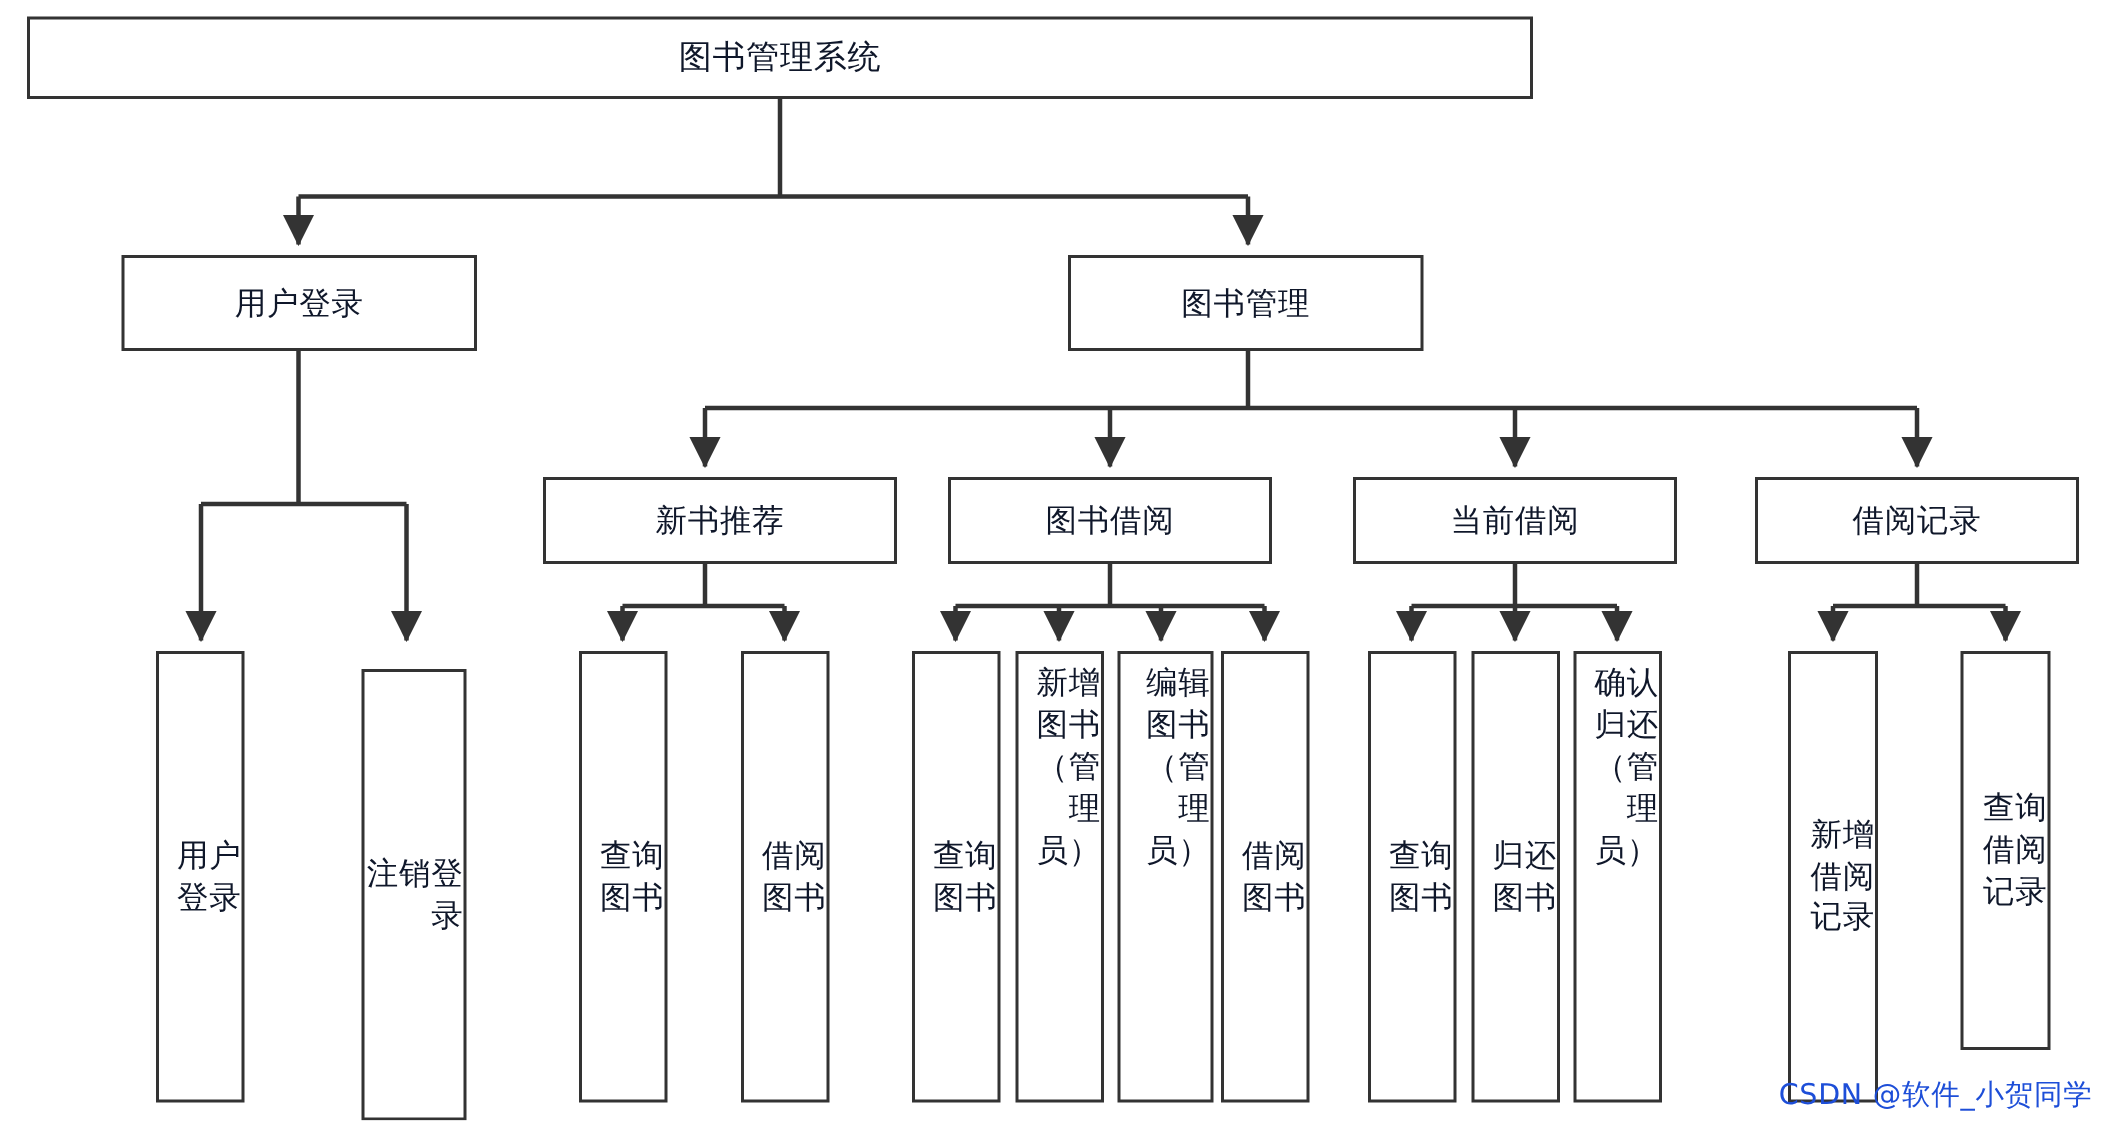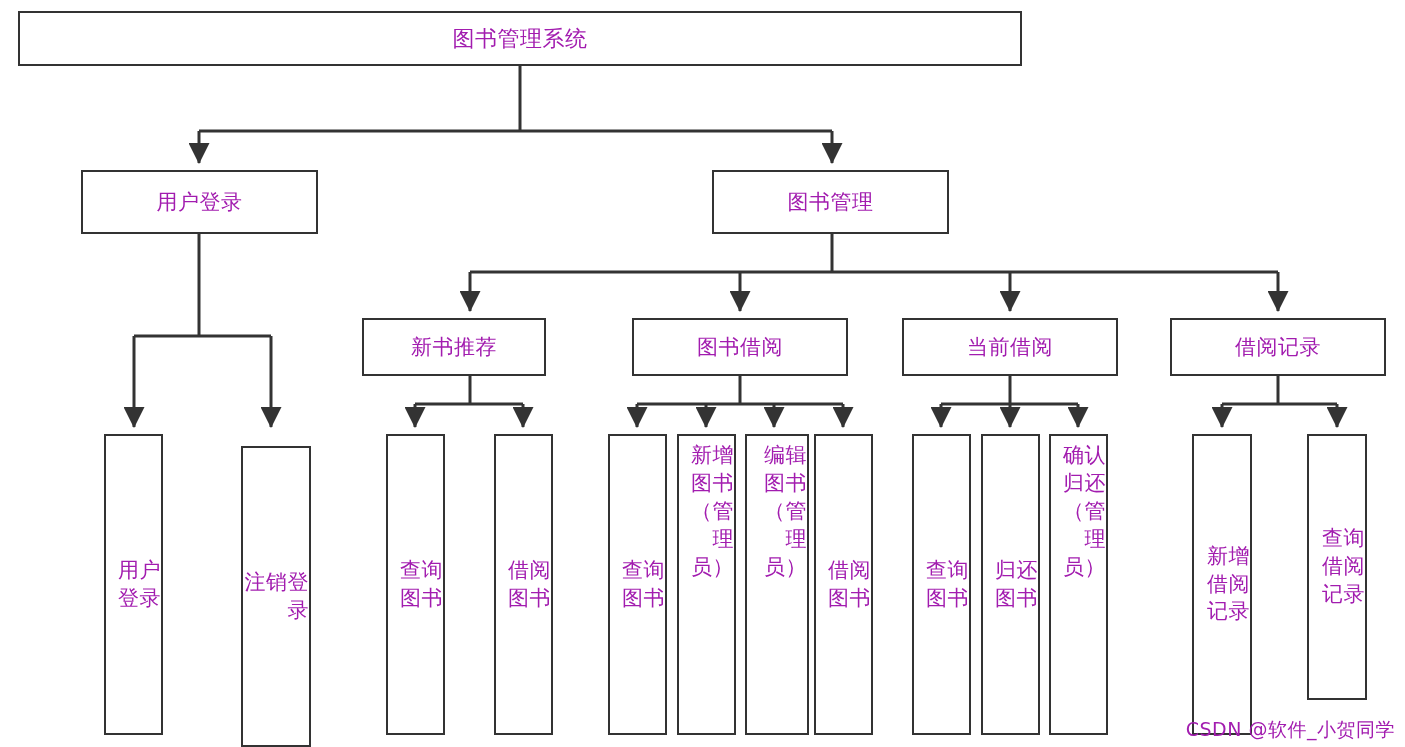--- a/index.html
+++ b/index.html
@@ -27,21 +27,21 @@
     pointer-events: none;
   }
   .node {
     position: absolute;
     box-sizing: border-box;
     background: #ffffff;
     border: 2.5px solid #333333;
     display: flex;
     align-items: center;
     justify-content: center;
-    color: #a21caf;
+    color: #0f172a;
   }
   .node .label {
     display: block;
     text-align: center;
     line-height: 1.15;
     letter-spacing: 0.5px;
   }
   
   .node.horiz .label {
     font-size: 21px;
@@ -66,21 +66,21 @@
   
   .node.vert.centered {
     align-items: center;
     padding-top: 0;
   }
   .watermark {
     position: absolute;
     right: 10px;
     bottom: 4px;
     font-size: 19px;
-    color: #a21caf;
+    color: #1d4ed8;
     white-space: nowrap;
     letter-spacing: 0.5px;
     margin-left: 24px;
   }
 </style>
 </head>
 <body>
 
 <div id="canvas">
 
@@ -141,21 +141,21 @@
   </div>
 
   <div class="node horiz" style="left:81px; top:170px; width:237px; height:64px;">
     <span class="label">用户登录</span>
   </div>
 
   <div class="node horiz" style="left:712px; top:170px; width:237px; height:64px;">
     <span class="label">图书管理</span>
   </div>
 
-  <div class="node horiz" style="left:362px; top:318px; width:184px; height:58px;">
+  <div class="node horiz" style="left:362px; top:318px; width:236px; height:58px;">
     <span class="label">新书推荐</span>
   </div>
 
   <div class="node horiz" style="left:632px; top:318px; width:216px; height:58px;">
     <span class="label">图书借阅</span>
   </div>
 
   <div class="node horiz" style="left:902px; top:318px; width:216px; height:58px;">
     <span class="label">当前借阅</span>
   </div>

